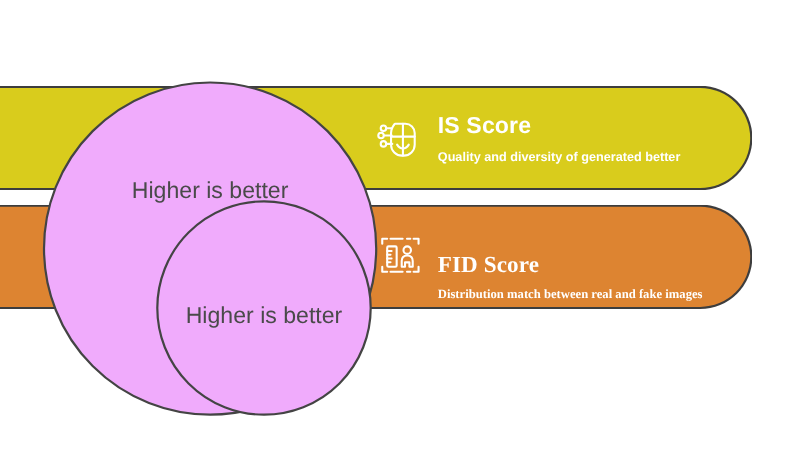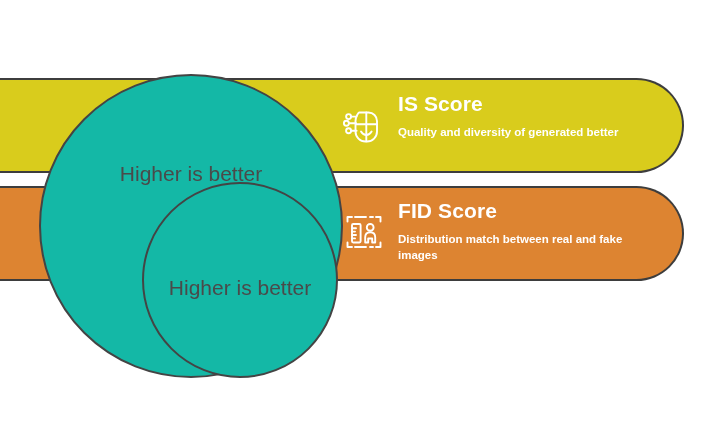--- a/index.html
+++ b/index.html
@@ -53,23 +53,24 @@
     align-items: center;
     justify-content: center;
   }
   .bar-icon-is  { top: 101px; }
   .bar-icon-fid { top: 206px; }
 
   .bar-text {
     position: absolute;
     left: 398px;
     width: 250px;
+    margin-top: 11px;
   }
   .bar-text-is  { top: 92px; }
-  .bar-text-fid { top: 199px; }
+  .bar-text-fid { top: 217px; font-family: Liberation Serif, serif; }
 
   .bar-title {
     font-size: 21px;
     font-weight: bold;
     color: #ffffff;
     line-height: 1.18;
     letter-spacing: 0.1px;
     margin: 0 0 7px 0;
   }
   .bar-desc {
@@ -77,21 +78,21 @@
     font-weight: bold;
     color: #ffffff;
     line-height: 1.42;
     margin: 0;
   }
 
   
   .venn-circle {
     position: absolute;
     box-sizing: border-box;
-    background: #14b8a6;
+    background: #f0abfc;
     border: 2px solid #444444;
     border-radius: 50%;
     display: flex;
     align-items: center;
     justify-content: center;
     text-align: center;
   }
   .venn-big {
     left: 39px;
     top: 74px;

